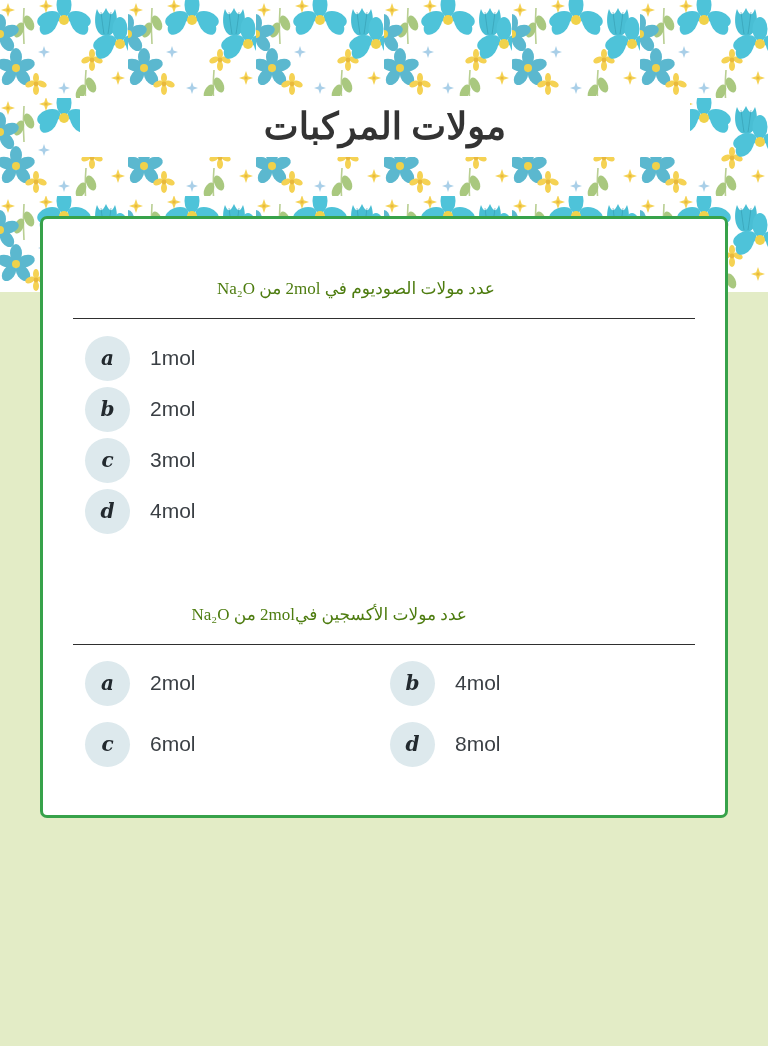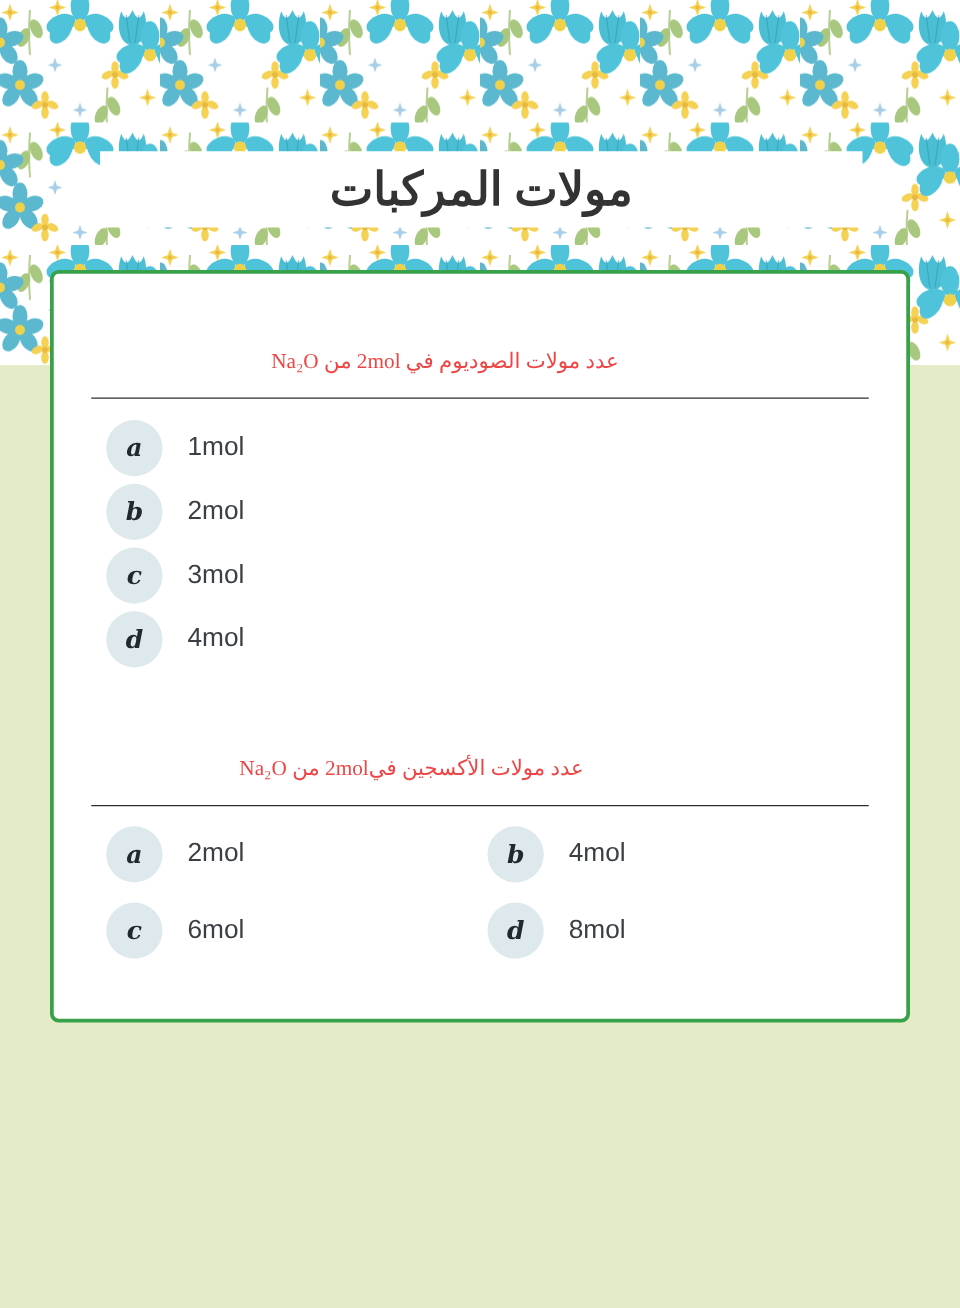--- a/index.html
+++ b/index.html
@@ -25,21 +25,21 @@
     height: 292px;
     background-color: #ffffff;
     overflow: hidden;
   }
   .floral-band svg { display: block; width: 768px; height: 292px; }
 
   
   .title-banner {
     position: absolute;
     left: 80px;
-    top: 121px;
+    top: 96px;
     width: 610px;
     height: 61px;
     background: #ffffff;
     display: flex;
     align-items: center;
     justify-content: center;
     z-index: 5;
   }
   .title-text {
     font-family: "Liberation Serif", serif;
@@ -66,21 +66,21 @@
   }
 
   .question-block { margin-bottom: 22px; }
   .question-block.second { margin-top: 66px; }
 
   .question-text {
     direction: rtl;
     text-align: right;
     font-family: "Liberation Serif", serif;
     font-size: 17px;
-    color: #ef4444;
+    color: #4d7c0f;
     padding-right: 200px;
     padding-left: 10px;
     line-height: 1.4;
     white-space: nowrap;
   }
   .question-text.q2 { padding-right: 228px; }
 
   .question-rule {
     margin-top: 17px;
     height: 1px;

